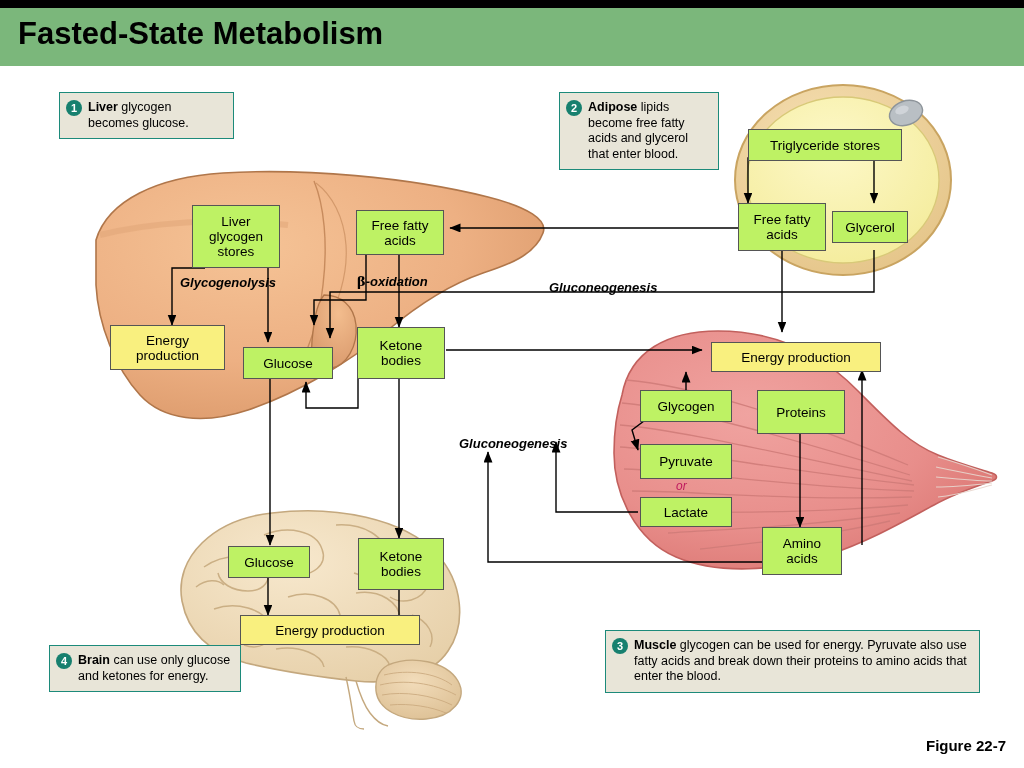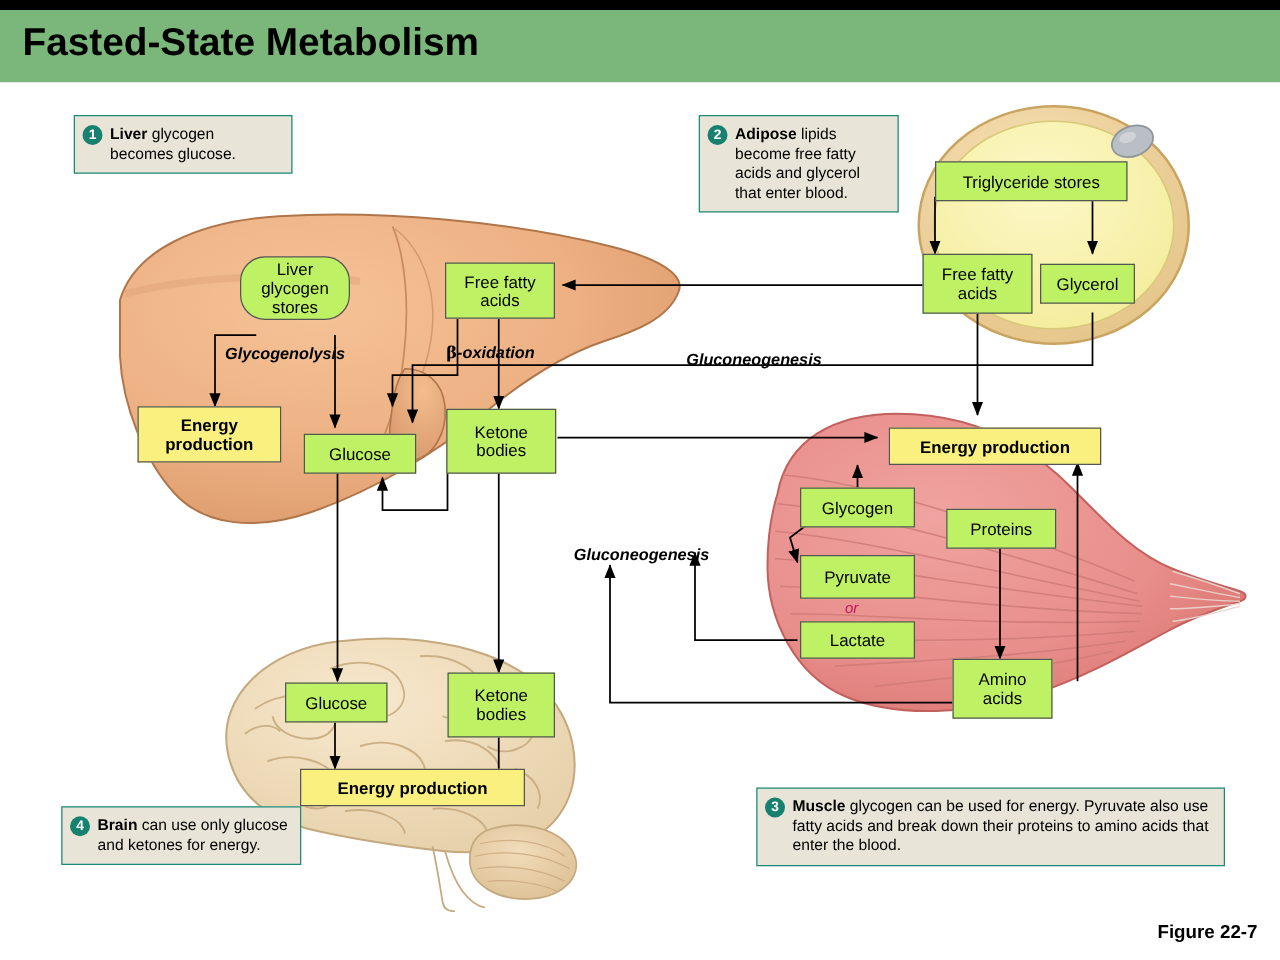--- a/index.html
+++ b/index.html
@@ -85,21 +85,21 @@
     line-height: 15px;
     text-align: center;
     color: #000000;
     display: flex;
     align-items: center;
     justify-content: center;
     padding: 2px 6px;
   }
   .lbl.yellow {
     background: #f9f07f;
-    font-weight: bold;
+    font-weight: normal;
   }
   .italic-lbl {
     position: absolute;
     font-size: 13px;
     font-style: italic;
     font-weight: bold;
     color: #000000;
     white-space: nowrap;
   }
   .plain-lbl {
@@ -304,40 +304,40 @@
   <div class="callout" style="left:605px; top:630px; width:375px;">
     <span class="num">3</span>
     <b>Muscle</b><span> glycogen can be used for energy. Pyruvate also use fatty acids and break down their proteins to amino acids that enter the blood.</span>
   </div>
 
   <div class="callout" style="left:49px; top:645px; width:192px;">
     <span class="num">4</span>
     <b>Brain</b><span> can use only glucose and ketones for energy.</span>
   </div>
 
-  <div class="lbl" style="left:192px; top:205px; width:88px; height:51px;border-radius:20px;">Liver glycogen stores</div>
+  <div class="lbl" style="left:192px; top:205px; width:88px; height:63px;">Liver glycogen stores</div>
   <div class="lbl" style="left:356px; top:210px; width:88px; height:45px;">Free fatty acids</div>
   <div class="italic-lbl" style="left:180px; top:275px;">Glycogenolysis</div>
   <div class="italic-lbl" style="left:357px; top:274px;">
     <span style="font-family:'DejaVu Serif', serif; font-style:normal;">β</span><span>-oxidation</span>
   </div>
   <div class="lbl yellow" style="left:110px; top:325px; width:115px; height:45px;">Energy production</div>
   <div class="lbl" style="left:243px; top:347px; width:90px; height:32px;">Glucose</div>
   <div class="lbl" style="left:357px; top:327px; width:88px; height:52px;">Ketone bodies</div>
 
   <div class="lbl" style="left:748px; top:129px; width:154px; height:32px;">Triglyceride stores</div>
   <div class="lbl" style="left:738px; top:203px; width:88px; height:48px;">Free fatty acids</div>
   <div class="lbl" style="left:832px; top:211px; width:76px; height:32px;">Glycerol</div>
 
   <div class="italic-lbl" style="left:549px; top:280px;">Gluconeogenesis</div>
   <div class="italic-lbl" style="left:459px; top:436px;">Gluconeogenesis</div>
 
   <div class="lbl yellow" style="left:711px; top:342px; width:170px; height:30px;">Energy production</div>
   <div class="lbl" style="left:640px; top:390px; width:92px; height:32px;">Glycogen</div>
-  <div class="lbl" style="left:757px; top:407px; width:88px; height:32px;">Proteins</div>
+  <div class="lbl" style="left:757px; top:390px; width:88px; height:44px;">Proteins</div>
   <div class="lbl" style="left:640px; top:444px; width:92px; height:35px;text-align:right;">Pyruvate</div>
   <div class="plain-lbl" style="left:676px; top:479px;">or</div>
   <div class="lbl" style="left:640px; top:497px; width:92px; height:30px;">Lactate</div>
   <div class="lbl" style="left:762px; top:527px; width:80px; height:48px;">Amino acids</div>
 
   <div class="lbl" style="left:228px; top:546px; width:82px; height:32px;">Glucose</div>
   <div class="lbl" style="left:358px; top:538px; width:86px; height:52px;">Ketone bodies</div>
   <div class="lbl yellow" style="left:240px; top:615px; width:180px; height:30px;">Energy production</div>
 
   <div class="figno">Figure 22-7</div>

